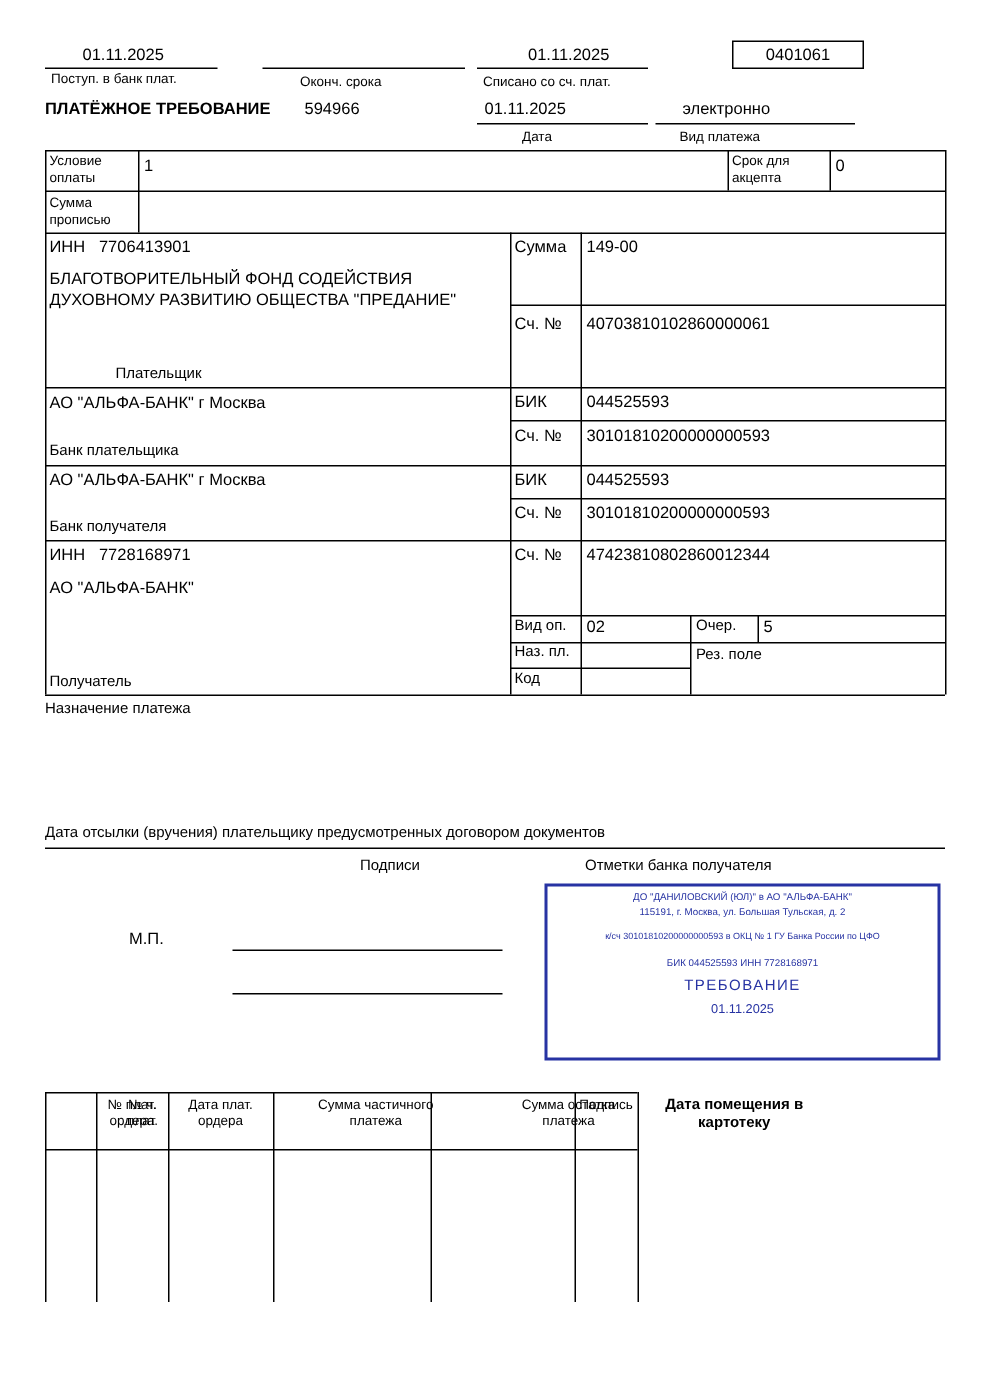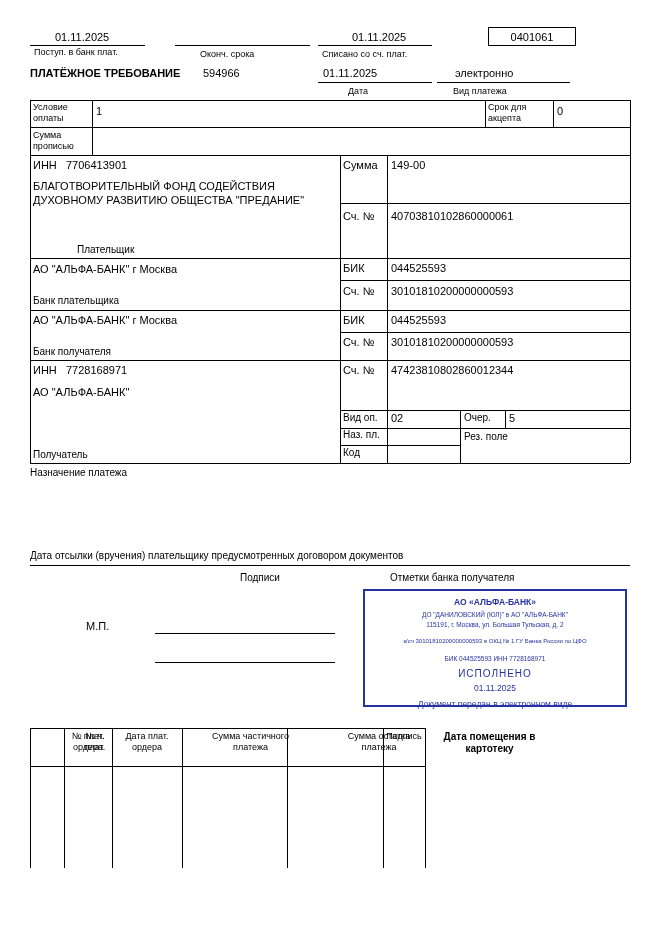--- a/index.html
+++ b/index.html
@@ -114,28 +114,26 @@
 
   <div class="t10" style="left:30px;top:550px;">Дата отсылки (вручения) плательщику предусмотренных договором документов</div>
   <div class="hl" style="left:30px;top:565px;width:600px;"></div>
   <div class="t10" style="left:240px;top:572px;">Подписи</div>
   <div class="t10" style="left:390px;top:572px;">Отметки банка получателя</div>
   <div class="t11" style="left:86px;top:619px;">М.П.</div>
   <div class="hl" style="left:155px;top:633px;width:180px;"></div>
   <div class="hl" style="left:155px;top:662px;width:180px;"></div>
 
   <div class="stamp">
-    <div style="font-size:8.5px;font-weight:bold;margin-top:6px;">АО «АЛЬФА-БАНК»</div>
     <div style="font-size:6.5px;margin-top:4px;">ДО "ДАНИЛОВСКИЙ (ЮЛ)" в АО "АЛЬФА-БАНК"</div>
     <div style="font-size:6.5px;margin-top:2px;">115191, г. Москва, ул. Большая Тульская, д. 2</div>
     <div style="font-size:6px;margin-top:9px;">к/сч 30101810200000000593 в ОКЦ № 1 ГУ Банка России по ЦФО</div>
     <div style="font-size:6.5px;margin-top:10px;">БИК 044525593 ИНН 7728168971</div>
-    <div style="font-size:10px;margin-top:5px;letter-spacing:1px;">ИСПОЛНЕНО</div>
+    <div style="font-size:10px;margin-top:5px;letter-spacing:1px;">ТРЕБОВАНИЕ</div>
     <div style="font-size:8.5px;margin-top:3px;">01.11.2025</div>
-    <div style="font-size:8.5px;margin-top:6px;">Документ передан в электронном виде</div>
   </div>
 
   <div class="hl" style="left:30px;top:728px;width:395px;"></div>
   <div class="hl" style="left:30px;top:766px;width:395px;"></div>
   <div class="vl" style="left:30px;top:728px;height:140px;"></div>
   <div class="vl" style="left:64px;top:728px;height:140px;"></div>
   <div class="vl" style="left:112px;top:728px;height:140px;"></div>
   <div class="vl" style="left:182px;top:728px;height:140px;"></div>
   <div class="vl" style="left:287px;top:728px;height:140px;"></div>
   <div class="vl" style="left:383px;top:728px;height:140px;"></div>

